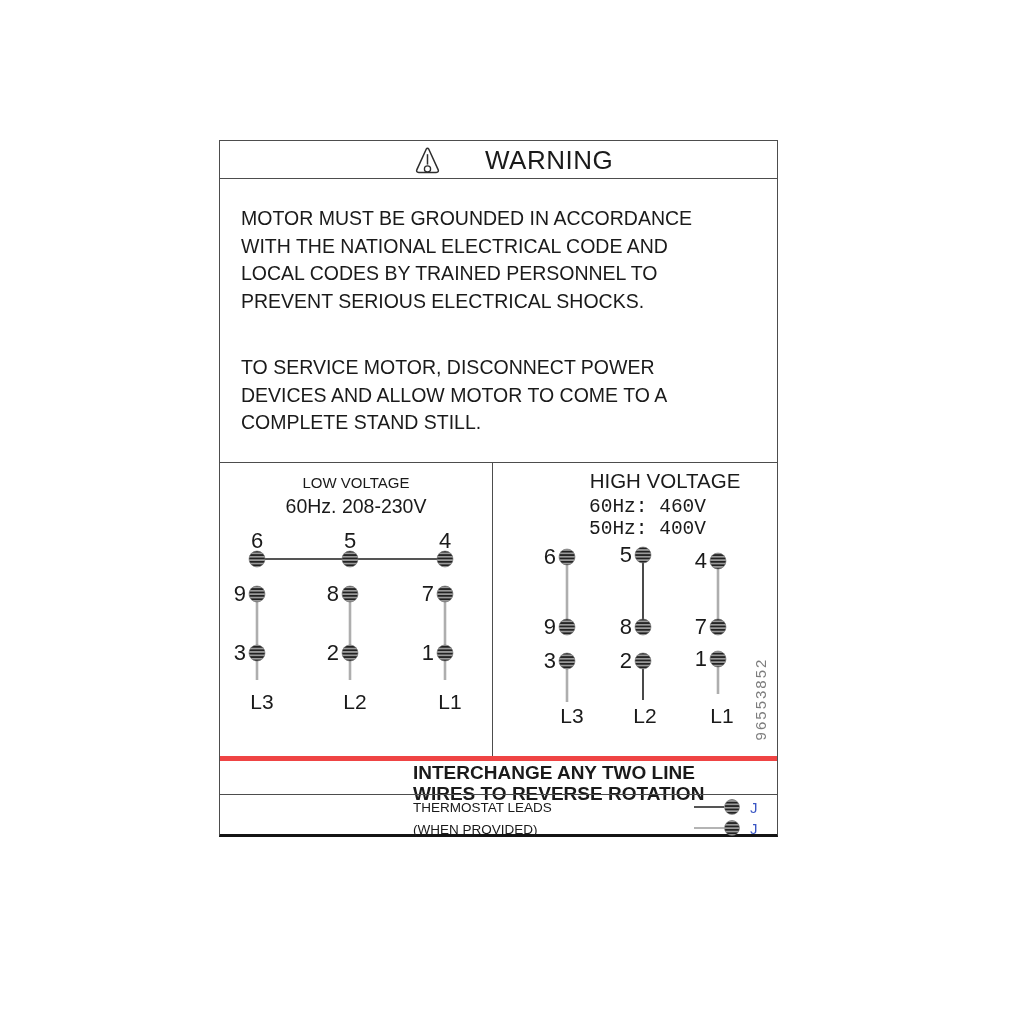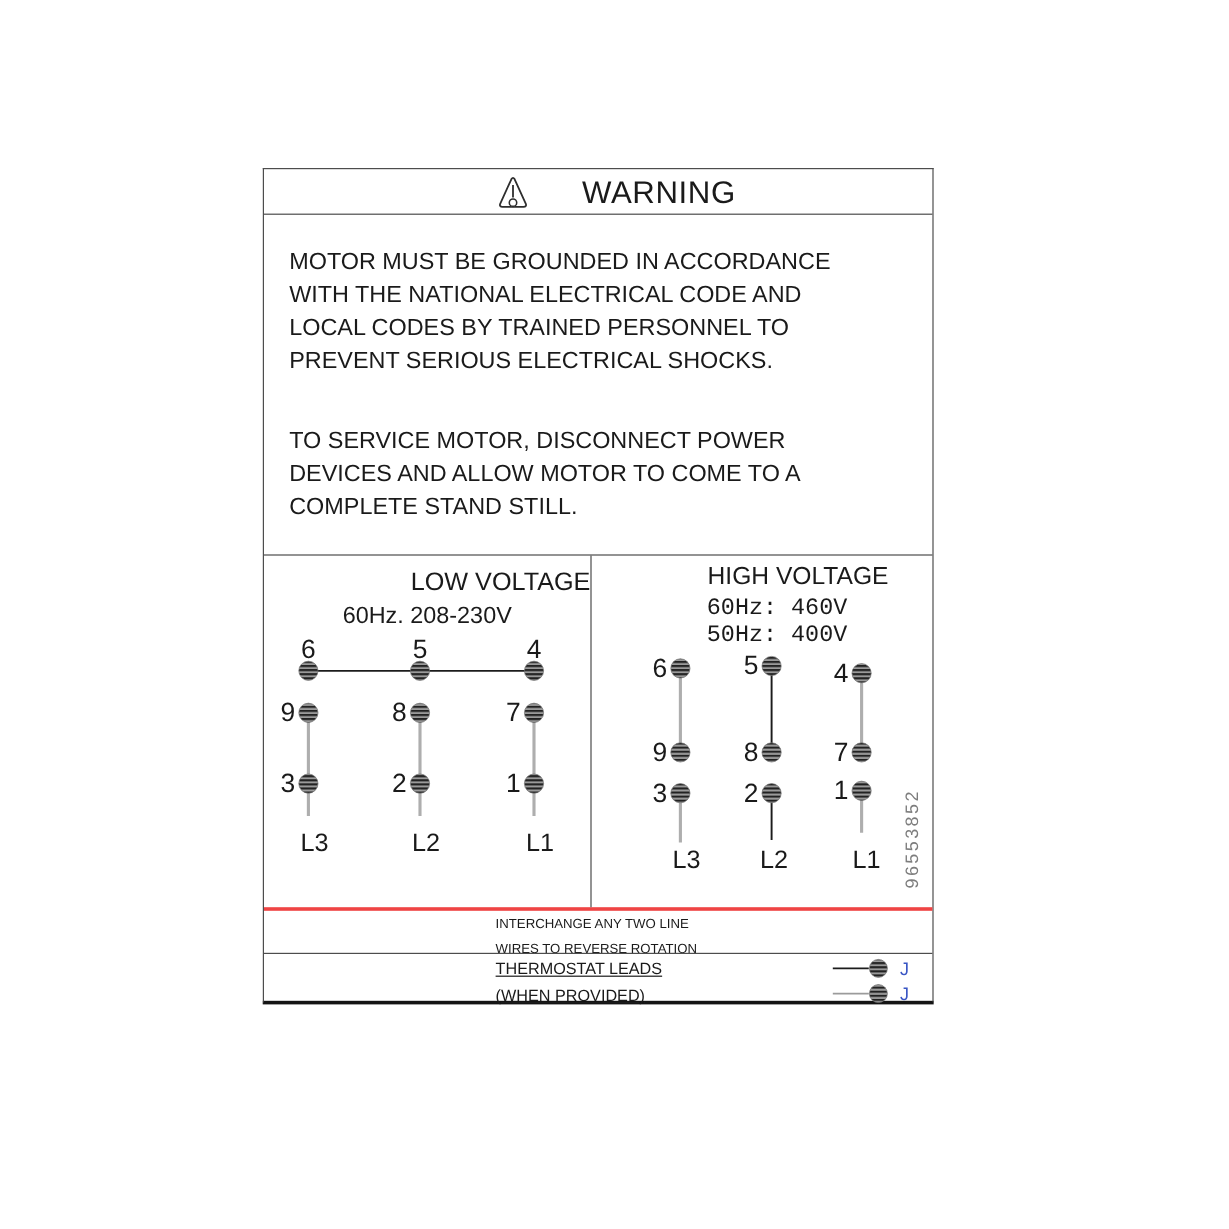--- a/index.html
+++ b/index.html
@@ -12,33 +12,33 @@
     position:absolute;left:219px;top:140px;width:557px;height:693px;
     border:1px solid #4d4d4d;border-bottom:3px solid #141414;background:#fff;
   }
   .hdr{position:relative;height:38px;border-bottom:1px solid #4d4d4d;box-sizing:border-box;}
   .hdr-icon{position:absolute;left:194px;top:4px;width:27px;height:30px;}
   .hdr-title{position:absolute;left:265px;top:4px;font-size:26px;letter-spacing:0.5px;}
   .body-text{height:283px;box-sizing:border-box;padding:26px 14px 0 21px;font-size:19.5px;line-height:27.5px;}
   .p2{margin-top:39px;}
   .volt{position:relative;height:294px;border-top:1px solid #4d4d4d;box-sizing:border-box;}
   .lv-col{position:absolute;left:0;top:0;width:273px;height:100%;border-right:1px solid #4d4d4d;box-sizing:border-box;text-align:center;}
-  .lv-title{padding-top:11px;font-size:21px;text-align:right;}
+  .lv-title{padding-top:11px;font-size:15px;}
   .lv-sub{padding-top:4px;font-size:19.5px;}
   .hv-col{position:absolute;left:273px;top:0;right:0;height:100%;}
   .hv-title{position:relative;left:30px;text-align:center;padding-top:6px;font-size:20.5px;}
   .hv-subs{margin-top:3px;padding-left:96px;font-size:19.5px;line-height:22px;font-family:Liberation Mono, monospace;}
   svg.lv-svg{position:absolute;left:0;top:64px;}
   svg.hv-svg{position:absolute;left:273px;top:64px;}
   .pn{
     position:absolute;left:495px;top:225px;width:96px;height:22px;text-align:center;
     transform:rotate(-90deg);font-size:15px;letter-spacing:2px;color:#7d7d7d;white-space:nowrap;
   }
-  .note1{height:38px;border-top:3px solid #ef4444;box-sizing:border-box;padding:1px 0 0 193px;font-size:11px;line-height:21px;}
-  .note2{position:relative;height:56px;border-top:1px solid #4d4d4d;box-sizing:border-box;padding:2px 0 0 193px;font-size:13.5px;line-height:21.5px;text-decoration:underline;}
+  .note1{height:38px;border-top:5px solid #ef4444;box-sizing:border-box;padding:1px 0 0 193px;font-size:19px;line-height:21px;font-weight:bold;}
+  .note2{position:relative;height:56px;border-top:1px solid #4d4d4d;box-sizing:border-box;padding:2px 0 0 193px;font-size:13.5px;line-height:21.5px;}
   .leads-svg{position:absolute;left:468px;top:0;}
   svg text{font-family:"Liberation Sans",sans-serif;}
 </style>
 </head>
 <body>
 
 <div class="label-box">
 
   <div class="hdr">
     <svg class="hdr-icon" viewBox="0 0 27 30">

